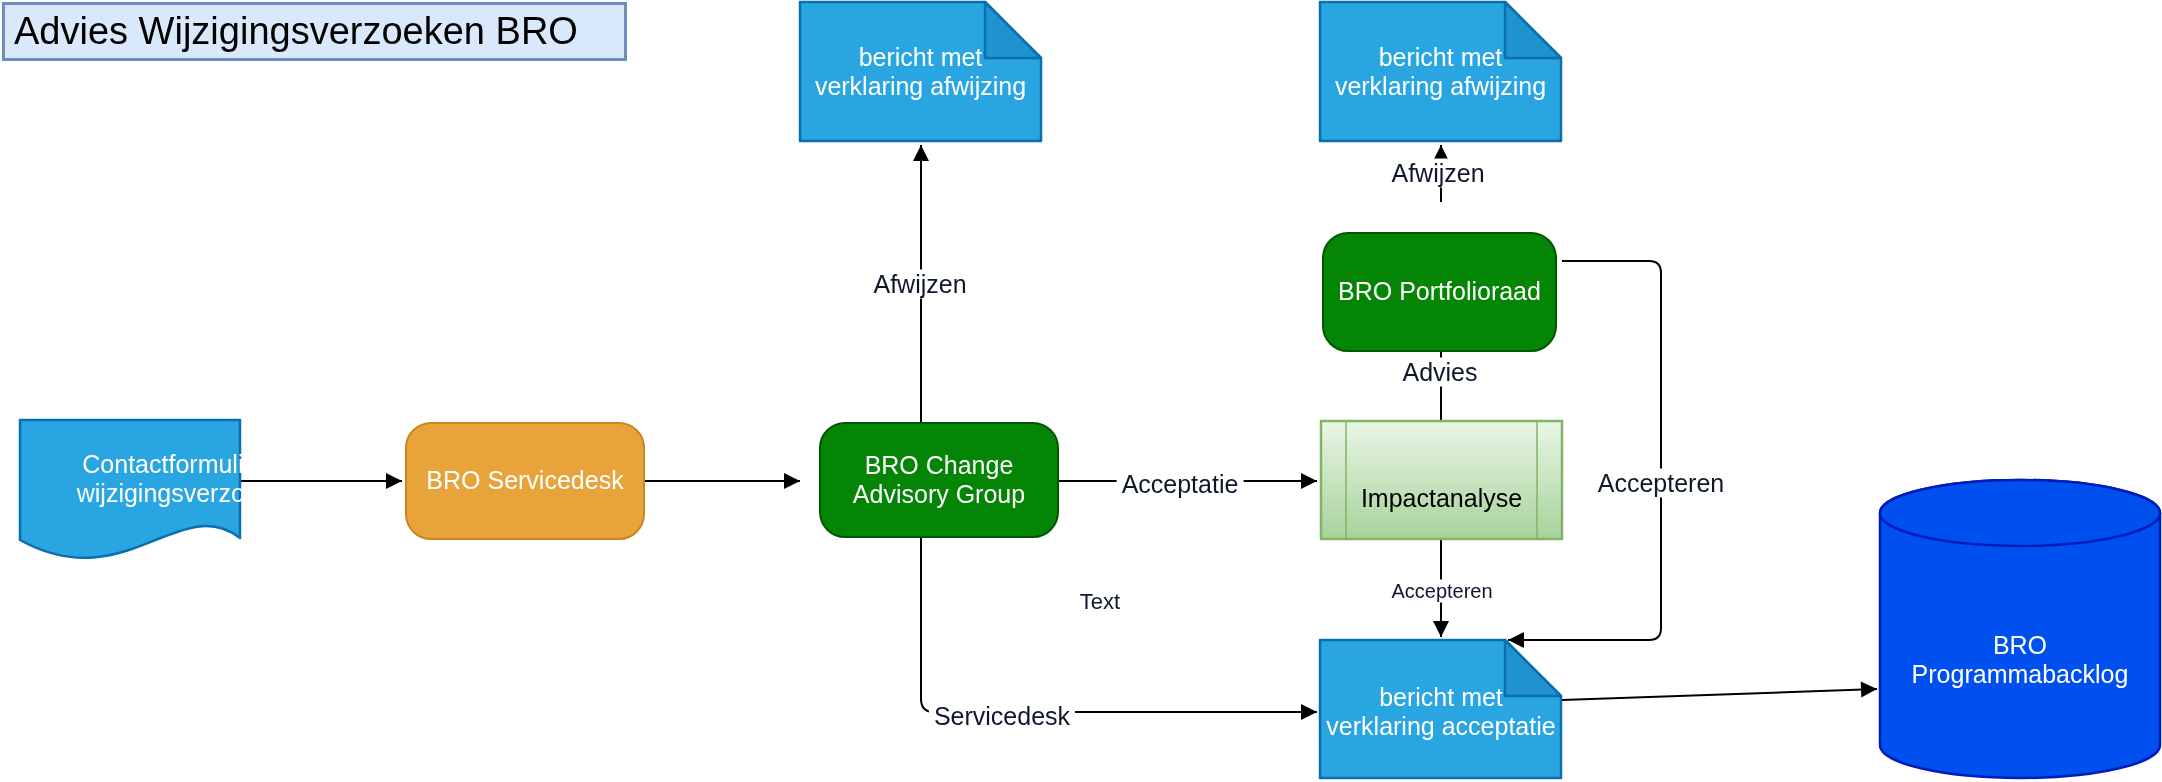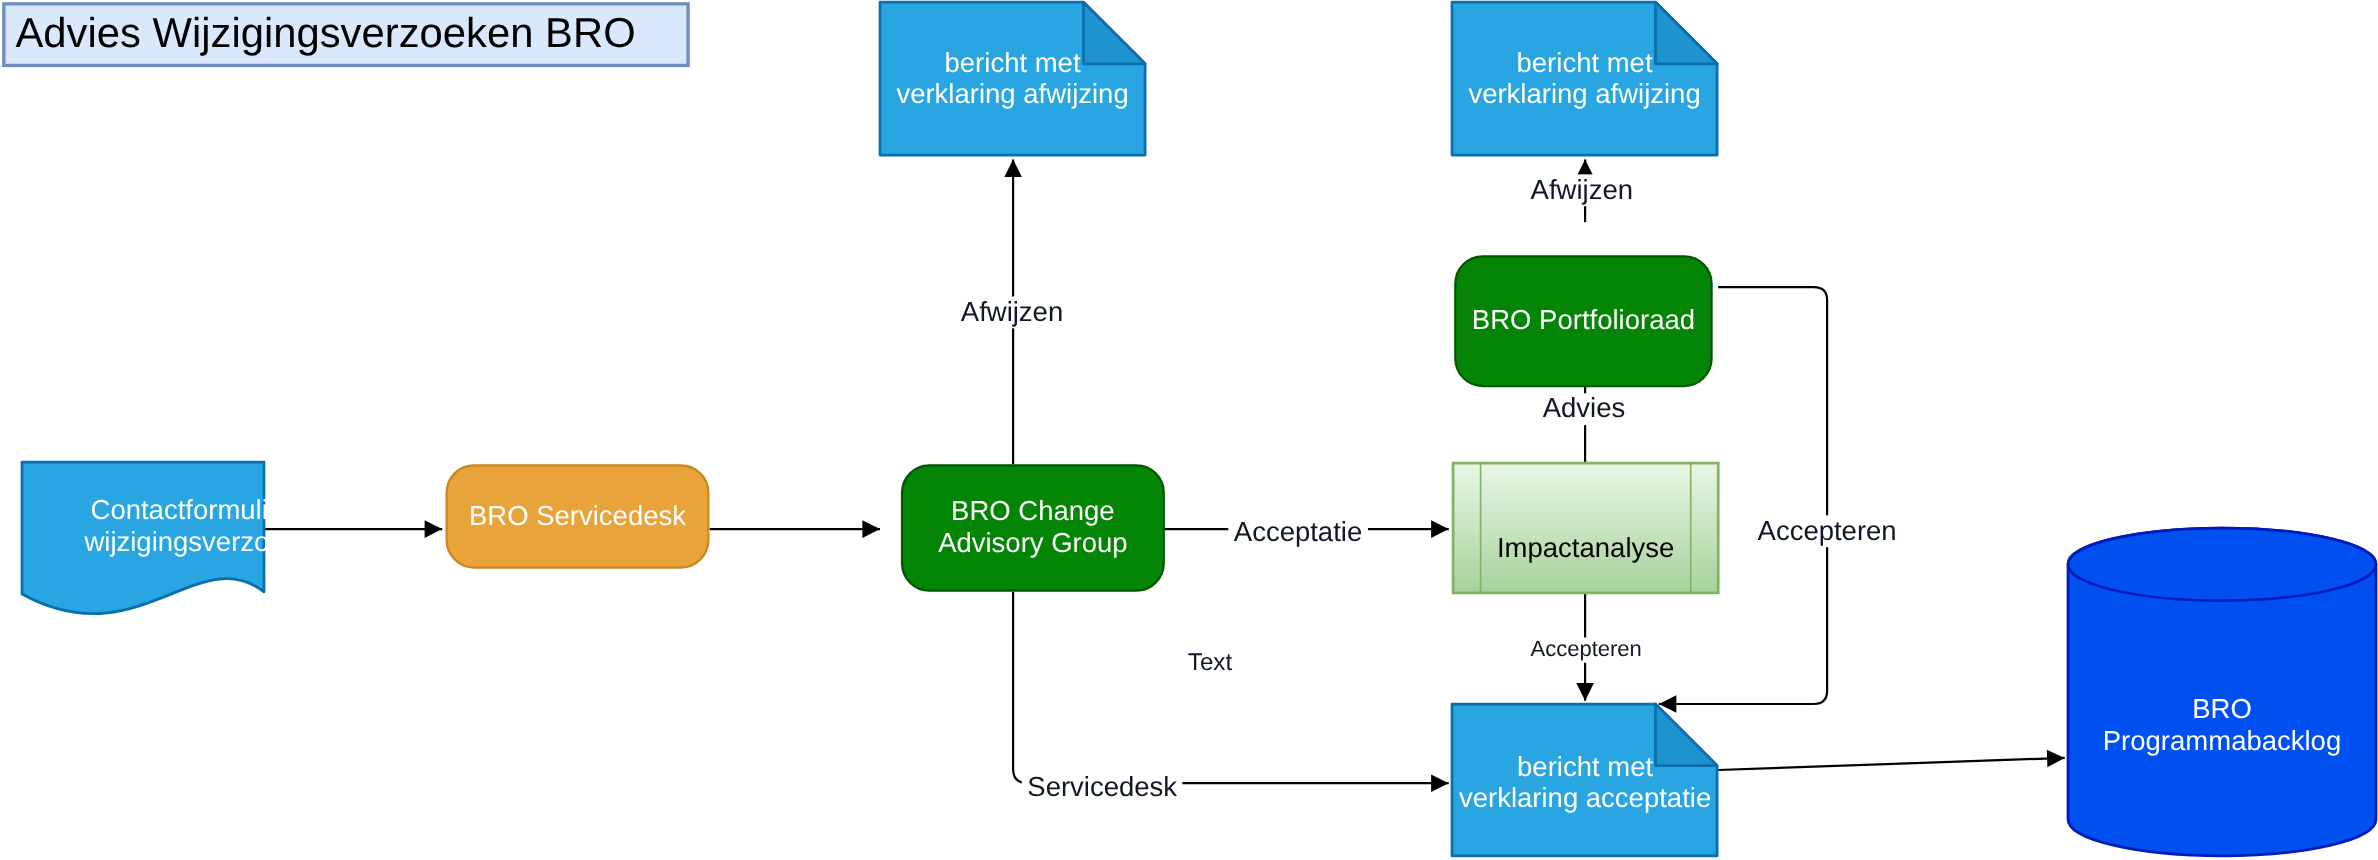--- a/index.html
+++ b/index.html
@@ -77,21 +77,21 @@
     <line x1="1537" y1="421" x2="1537" y2="539" style="stroke:var(--lightgreen_border);" stroke-width="1.5"></line>
 
     <path d="M1880,513 L1880,745 A140,33 0 0 0 2160,745 L2160,513 A140,33 0 0 0 1880,513 Z" style="fill:var(--db_blue);stroke:var(--db_blue_border);" stroke-width="2.5"></path>
     <ellipse cx="2020" cy="513" rx="140" ry="33" style="fill:var(--db_blue);stroke:var(--db_blue_border);" stroke-width="2.5"></ellipse>
   </svg>
 
   <div class="title-box">
     <span>Advies Wijzigingsverzoeken BRO</span>
   </div>
 
-  <div class="node rounded" style="left:405px;top:422px;width:240px;height:95px;background:var(--orange);border-color:var(--orange_border);">
+  <div class="node rounded" style="left:405px;top:422px;width:240px;height:118px;background:var(--orange);border-color:var(--orange_border);">
     <span class="node-label white-text">BRO Servicedesk</span>
   </div>
 
   <div class="node rounded" style="left:803px;top:422px;width:240px;height:116px;background:var(--green);border-color:var(--green_border);margin-left:16px;">
     <span class="node-label white-text">BRO Change
 Advisory Group</span>
   </div>
 
   <div class="node rounded" style="left:1322px;top:202px;width:235px;height:120px;background:var(--green);border-color:var(--green_border);margin-top:30px;">
     <span class="node-label white-text">BRO Portfolioraad</span>

